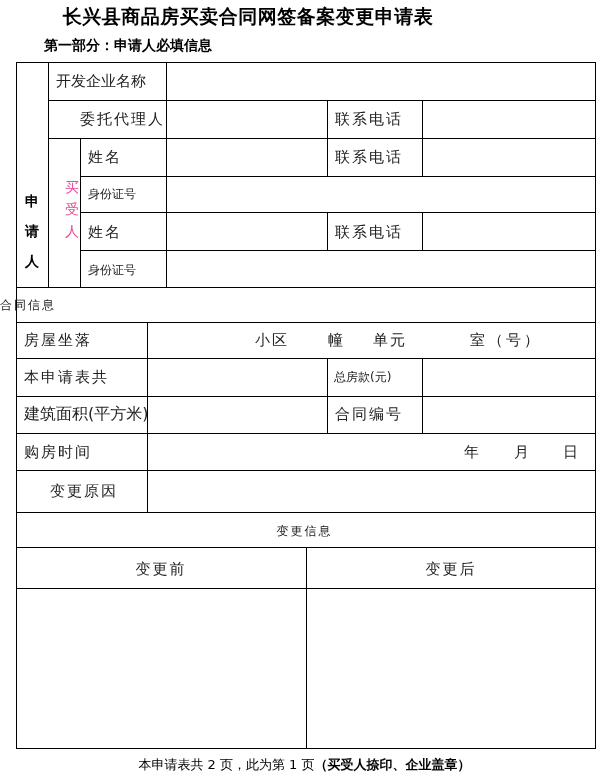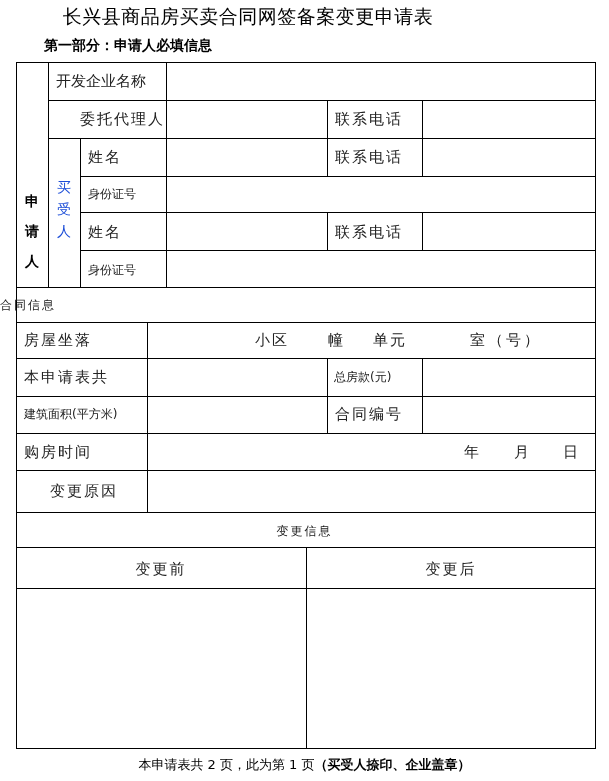--- a/index.html
+++ b/index.html
@@ -1,19 +1,19 @@
 <!DOCTYPE html>
 <html><head>
 <meta charset="utf-8">
 <style>
   html, body { margin: 0; padding: 0; background: #ffffff; }
   body { width: 609px; height: 781px; position: relative; overflow: hidden;
          font-family: "DejaVu Sans", "Liberation Sans", sans-serif; color: #111; }
   .title { position: absolute; top: 4px; left: 0; width: 496px; text-align: center;
-           font-size: 19px; font-weight: normal; letter-spacing: 0.5px; color: #000; }
+           font-size: 19px; font-weight: bold; letter-spacing: 0.5px; color: #000; }
   .section-title { position: absolute; top: 37px; left: 44px; font-size: 14px; font-weight: bold; color: #000; }
   .footer { position: absolute; top: 756px; left: 0; width: 609px; text-align: center; font-size: 13px; color: #000; }
   .footer b { font-weight: bold; }
   .line { position: absolute; background: #000; }
   .h { height: 1px; }
   .v { width: 1px; }
   .cell-text { position: absolute; font-size: 15px; color: #222; white-space: nowrap; line-height: 16px; }
   .bold { font-weight: bold; color: #000; font-size: 14px; }
   .vert { position: absolute; font-size: 14px; line-height: 30px; text-align: center; width: 20px; }
   .field { position: absolute; background: transparent; }
@@ -56,21 +56,21 @@
   <div class="line v" style="left:327px;top:358px;height:75px;"></div>
   <div class="line v" style="left:422px;top:358px;height:75px;"></div>
 
   <div class="line h" style="left:16px;top:547px;width:580px;"></div>
   <div class="line h" style="left:16px;top:588px;width:580px;"></div>
   <div class="line v" style="left:306px;top:547px;height:202px;"></div>
 
   <div class="vert bold" style="left:22px;top:146px;">
     <span style="display:block;width:20px;word-break:break-all;margin-top:40px;">申请人</span>
   </div>
-  <div class="vert" style="left:54px;top:176px;color:#1d4ed8;">
+  <div class="vert" style="left:62px;top:176px;color:#ec4899;">
     <span style="display:block;width:20px;word-break:break-all;line-height:22px;">买受人</span>
   </div>
 
   <div class="cell-text" style="left:56px;top:73px;">开发企业名称</div>
   <div class="field" style="left:167px;top:63px;width:428px;height:37px;"></div>
 
   <div class="cell-text" style="left:56px;top:111px;letter-spacing:2px;margin-left:24px;">委托代理人</div>
   <div class="field" style="left:167px;top:101px;width:160px;height:37px;"></div>
   <div class="cell-text" style="left:335px;top:111px;letter-spacing:2px;">联系电话</div>
   <div class="field" style="left:423px;top:101px;width:172px;height:37px;"></div>
@@ -98,21 +98,21 @@
   <div class="cell-text" style="left:255px;top:332px;letter-spacing:2px;">小区</div>
   <div class="cell-text" style="left:328px;top:332px;">幢</div>
   <div class="cell-text" style="left:373px;top:332px;letter-spacing:2px;">单元</div>
   <div class="cell-text" style="left:470px;top:332px;letter-spacing:3px;">室（号）</div>
 
   <div class="cell-text" style="left:24px;top:369px;letter-spacing:2px;">本申请表共</div>
   <div class="field" style="left:148px;top:359px;width:179px;height:37px;"></div>
   <div class="cell-text" style="left:334px;top:369px;font-size:12px;">总房款(元)</div>
   <div class="field" style="left:423px;top:359px;width:172px;height:37px;"></div>
 
-  <div class="cell-text" style="left:24px;top:406px;font-size:12px;">建筑面积(平方米)</div>
+  <div class="cell-text" style="left:24px;top:406px;font-size:16px;">建筑面积(平方米)</div>
   <div class="field" style="left:148px;top:397px;width:179px;height:36px;"></div>
   <div class="cell-text" style="left:335px;top:406px;letter-spacing:2px;">合同编号</div>
   <div class="field" style="left:423px;top:397px;width:172px;height:36px;"></div>
 
   <div class="cell-text" style="left:24px;top:444px;letter-spacing:2px;">购房时间</div>
   <div class="field" style="left:148px;top:434px;width:447px;height:36px;"></div>
   <div class="cell-text" style="left:464px;top:444px;">年</div>
   <div class="cell-text" style="left:514px;top:444px;">月</div>
   <div class="cell-text" style="left:563px;top:444px;">日</div>
 

